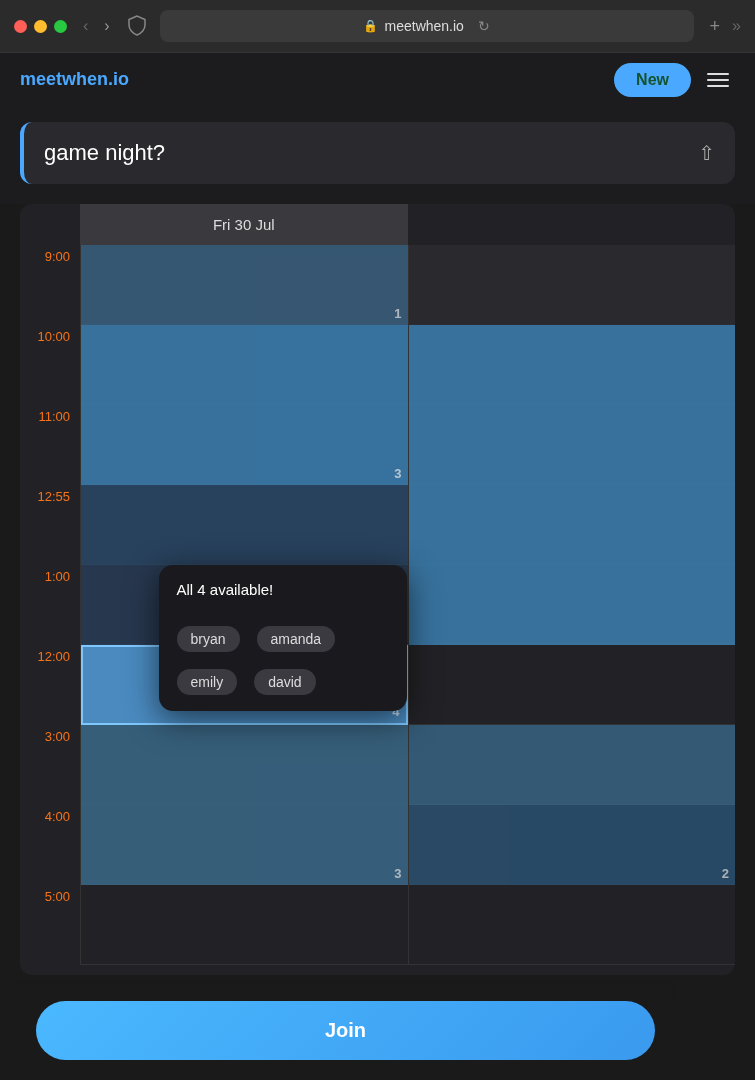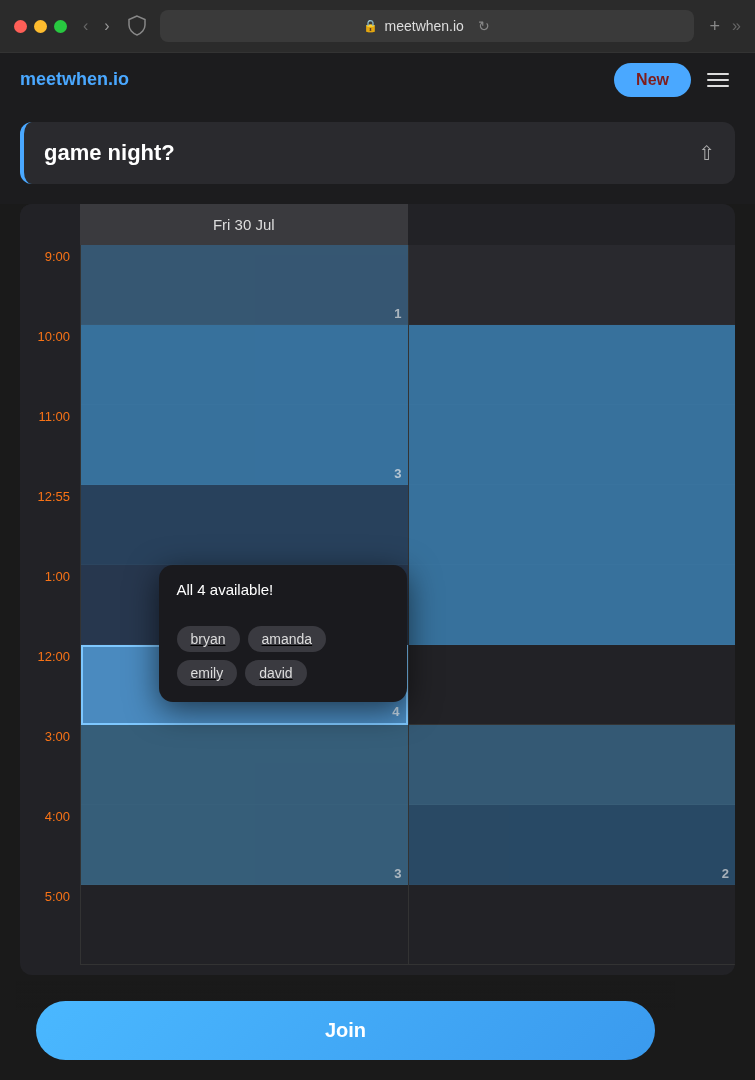--- a/index.html
+++ b/index.html
@@ -88,21 +88,21 @@
       font-size: 18px;
       font-weight: 600;
     }
     .header-actions {
       display: flex;
       align-items: center;
       gap: 10px;
     }
     .new-button {
       background: #4aa8ff;
-      color: #7f1d1d;
+      color: #14532d;
       border: none;
       border-radius: 20px;
       padding: 8px 22px;
       font-size: 16px;
       font-weight: 600;
       cursor: pointer;
     }
     .menu-button {
       background: transparent;
       border: none;
@@ -132,21 +132,21 @@
       border-radius: 12px;
       padding: 18px 20px;
       display: flex;
       align-items: center;
       justify-content: space-between;
       border-left: 4px solid #4aa8ff;
     }
     .page-title-text {
       color: #fff;
       font-size: 22px;
-      font-weight: 700;
+      font-weight: 400;
     }
     .share-icon {
       color: #aaa;
       font-size: 20px;
       cursor: pointer;
     }
 
     
     .calendar-container {
       padding: 0 20px;
@@ -308,22 +308,21 @@
     }
     .tooltip-available {
       color: #fff;
       font-size: 15px;
       font-weight: 500;
       margin-bottom: 28px;
     }
     .tooltip-names {
       display: flex;
       flex-wrap: wrap;
-      gap: 8px;
-      text-decoration: underline;
+      gap: 17px;
     }
     .name-badge {
       background: #3a3a40;
       color: #ddd;
       border-radius: 20px;
       padding: 5px 14px;
       font-size: 14px;
       font-weight: 500;
     }
 

